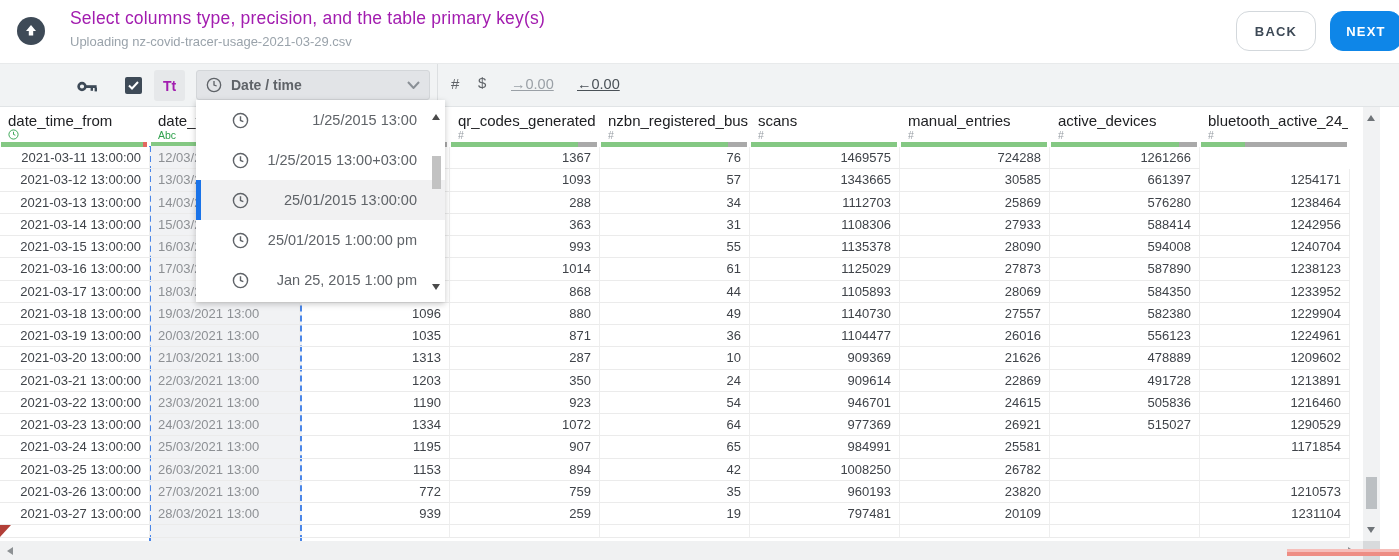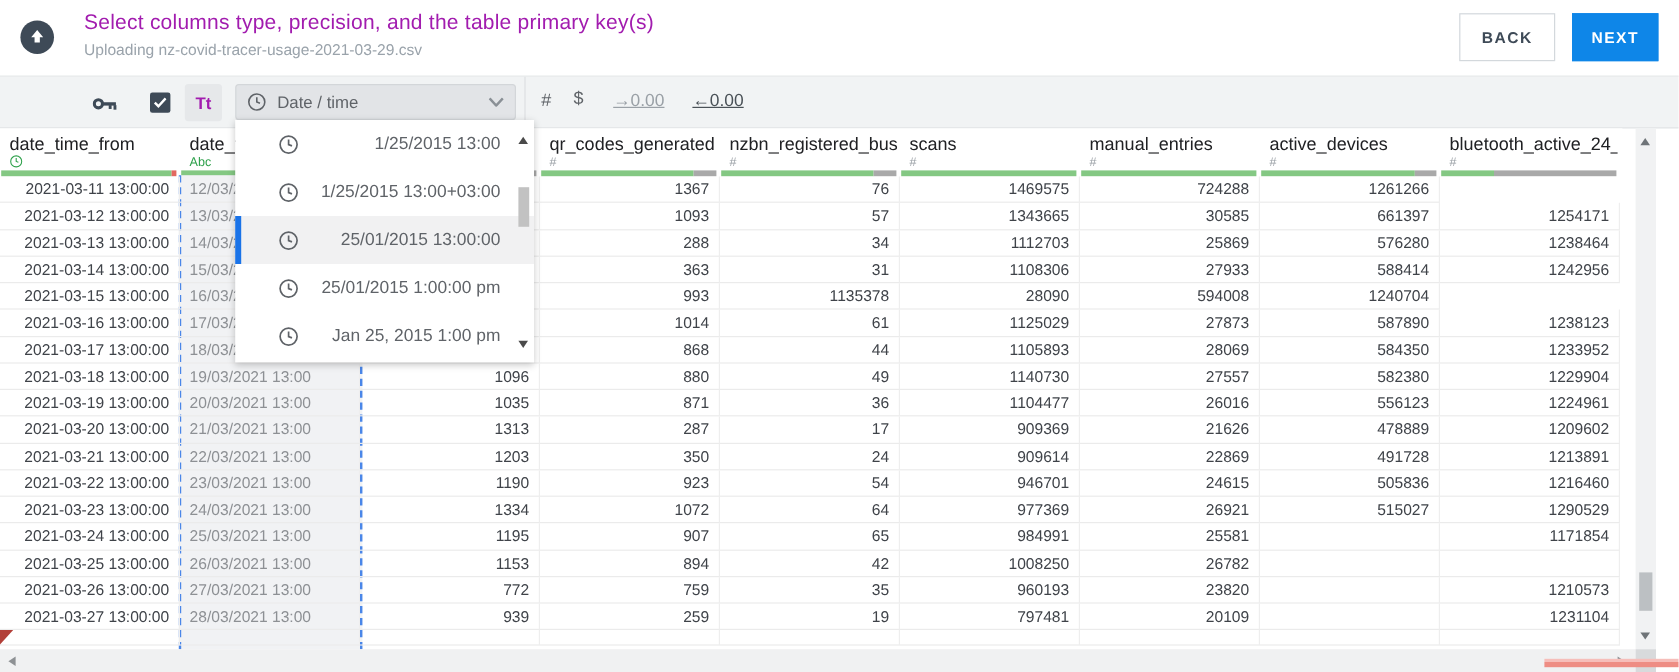--- a/index.html
+++ b/index.html
@@ -6,36 +6,36 @@
   *{font-family:"Liberation Sans",sans-serif;}
   .app{position:relative;width:1399px;height:560px;background:#fff;overflow:hidden;}
 
   
   .app-header{position:absolute;left:0;top:0;width:1399px;height:63px;background:#fff;}
   .upload-badge{position:absolute;left:17px;top:17px;width:28px;height:28px;border-radius:50%;
     background:#3e4a57;display:flex;align-items:center;justify-content:center;}
   .page-title{position:absolute;left:70px;top:8px;font-size:17.5px;color:#a21caf;font-weight:500;
     letter-spacing:.2px;white-space:nowrap;}
   .page-subtitle{position:absolute;left:70px;top:34px;font-size:13px;color:#9aa3ab;white-space:nowrap;}
-  .btn{position:absolute;top:11px;height:40px;border-radius:0;font-size:13px;font-weight:bold;
+  .btn{position:absolute;top:11px;height:40px;border-radius:13px;font-size:13px;font-weight:bold;
     letter-spacing:1.2px;display:flex;align-items:center;justify-content:center;cursor:pointer;
-    box-sizing:border-box;}
+    box-sizing:border-box;margin-left:20px;}
   .btn-back{left:1216px;width:80px;background:#fff;border:1px solid #d3d8dc;color:#3e4a57;}
   .btn-next{left:1310px;width:72px;background:#0e86e8;border:1px solid #0e86e8;color:#fff;}
 
   
   .toolbar{position:absolute;left:0;top:63px;width:1399px;height:44px;background:#f1f3f4;
     border-top:1px solid #e8eaeb;border-bottom:1px solid #e1e4e6;box-sizing:border-box;}
   .tb-abs{position:absolute;}
   .checkbox{left:125px;top:13px;width:17px;height:17px;background:#3e4a57;border-radius:2px;
     display:flex;align-items:center;justify-content:center;}
   .tt-btn{left:154px;top:6px;width:31px;height:31px;background:#e6e8ea;border-radius:3px;
     display:flex;align-items:center;justify-content:center;color:#a21caf;font-size:14px;font-weight:bold;}
   .type-select{left:196px;top:6px;width:234px;height:30px;background:#e2e4e7;border:1px solid #d3d6d9;
-    border-radius:3px;box-sizing:border-box;display:flex;align-items:center;padding:0 9px;cursor:pointer;}
+    border-radius:3px;box-sizing:border-box;display:flex;align-items:center;padding:0 9px;cursor:pointer;font-weight:bold;}
   .type-select .lbl{margin-left:9px;font-size:14px;color:#5f6368;flex:1;}
   .tb-divider{left:437px;top:0;width:1px;height:42px;background:#dcdfe1;}
   .tb-glyph{font-size:15px;color:#5f6368;}
   .hash{left:451px;top:11px;}
   .dollar{left:478px;top:10px;}
   .dec-lbl{font-size:14.5px;top:12px;text-decoration:underline;}
   .inc{left:511px;color:#9aa0a6;}
   .dec{left:577px;color:#4a5157;}
 
   
@@ -255,20 +255,21 @@
         <div class="tcell">1108306</div>
         <div class="tcell">27933</div>
         <div class="tcell">588414</div>
         <div class="tcell">1242956</div>
       </div>
       <div class="trow">
         <div class="tcell">2021-03-15 13:00:00</div>
         <div class="tcell left">16/03/2021 13:00</div>
         <div class="tcell"></div>
         <div class="tcell">993</div>
+        <div class="tcell">55</div>
         <div class="tcell">1135378</div>
         <div class="tcell">28090</div>
         <div class="tcell">594008</div>
         <div class="tcell">1240704</div>
       </div>
       <div class="trow">
         <div class="tcell">2021-03-16 13:00:00</div>
         <div class="tcell left">17/03/2021 13:00</div>
         <div class="tcell"></div>
         <div class="tcell">1014</div>
@@ -309,21 +310,21 @@
         <div class="tcell">1104477</div>
         <div class="tcell">26016</div>
         <div class="tcell">556123</div>
         <div class="tcell">1224961</div>
       </div>
       <div class="trow">
         <div class="tcell">2021-03-20 13:00:00</div>
         <div class="tcell left">21/03/2021 13:00</div>
         <div class="tcell">1313</div>
         <div class="tcell">287</div>
-        <div class="tcell">17</div>
+        <div class="tcell">10</div>
         <div class="tcell">909369</div>
         <div class="tcell">21626</div>
         <div class="tcell">478889</div>
         <div class="tcell">1209602</div>
       </div>
       <div class="trow">
         <div class="tcell">2021-03-21 13:00:00</div>
         <div class="tcell left">22/03/2021 13:00</div>
         <div class="tcell">1203</div>
         <div class="tcell">350</div>

